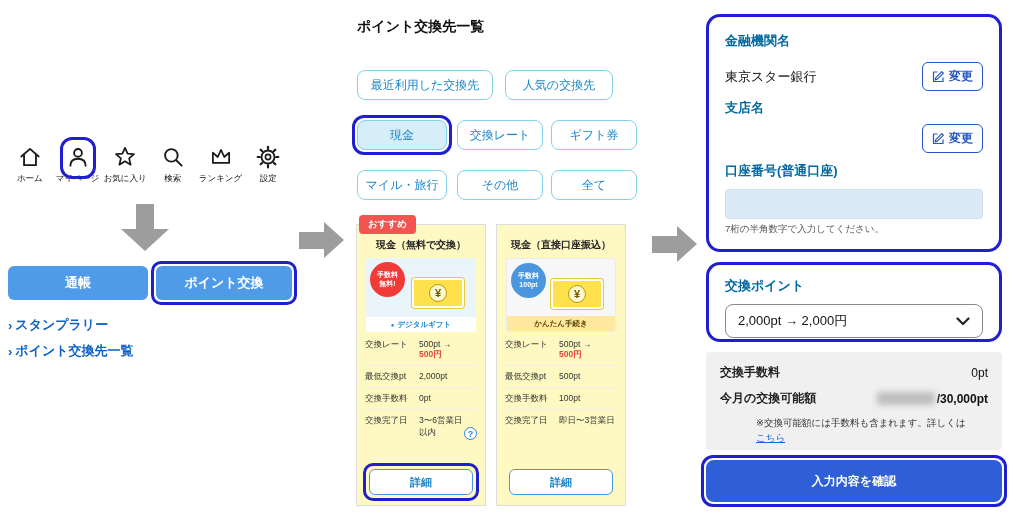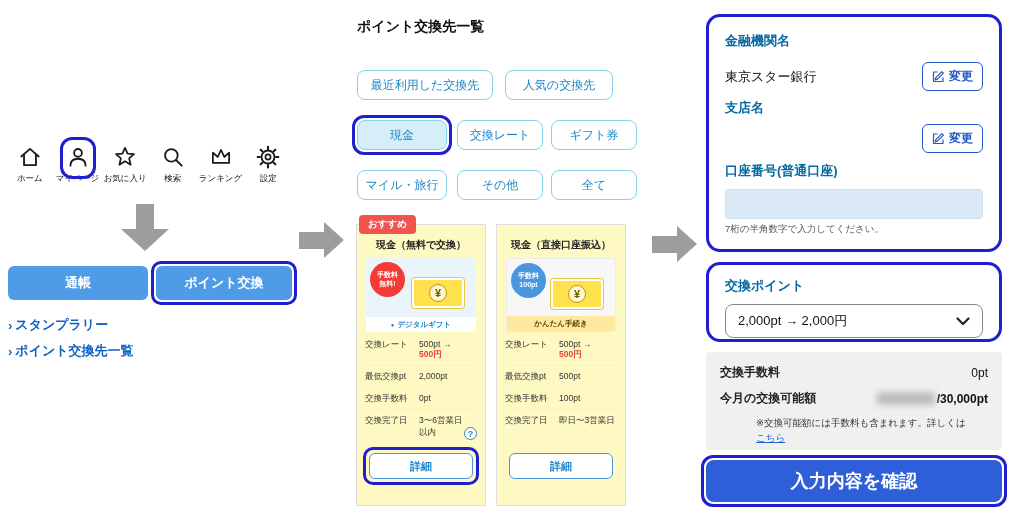--- a/index.html
+++ b/index.html
@@ -72,21 +72,21 @@
   .card-rows { margin:2px 8px 0; }
   .crow { position:relative; display:flex; padding:5px 0 4px; border-bottom:1px solid #eee; font-size:8.5px; color:#333; }
   .crow:last-child { border-bottom:none; }
   .crow .lbl { width:54px; flex-shrink:0; }
   .crow .val { flex:1; }
   .v-red { display:block; color:#e8443a; font-weight:bold; }
   .v-red:empty { display:none; }
   .help-icon { position:absolute; right:0; bottom:3px; width:13px; height:13px; border-radius:50%;
     border:1.4px solid #2a7fd0; color:#2a7fd0; font-size:9px; font-weight:bold;
     display:flex; align-items:center; justify-content:center; cursor:pointer; background:#fff; }
-  .detail-wrap { position:absolute; left:50%; transform:translateX(-50%); bottom:26px; width:104px; }
+  .detail-wrap { position:absolute; left:50%; transform:translateX(-50%); bottom:10px; width:104px; }
   .detail-btn { width:100%; height:26px; background:#fff; border:1.6px solid #4a97e0; color:#1d87c8;
     font-weight:bold; font-size:11px; border-radius:6px; display:flex; align-items:center; justify-content:center;
     cursor:pointer; font-family:inherit; }
   .btn-annot { left:-6px; top:-6px; right:-6px; bottom:-6px; border-radius:10px; }
 
   
   .rbox { position:absolute; left:706px; width:296px; border:3px solid #1f1fd0; border-radius:14px; background:#fff; }
   .rbox-bank { top:14px; height:238px; padding:15px 16px; }
   .rbox-point { top:262px; height:80px; padding:12px 16px; }
   .sec-label { font-size:13px; font-weight:bold; color:#0369a1; }
@@ -107,21 +107,21 @@
   .grow { display:flex; justify-content:space-between; align-items:center; font-size:12px; margin-bottom:9px; }
   .grow .glabel { font-weight:bold; color:#222; }
   .gval-strong { font-weight:bold; }
   .monthly-val { display:flex; align-items:center; gap:2px; }
   .blur-redact { display:inline-block; width:58px; height:13px; background:#bdbdbd; filter:blur(3px); border-radius:2px; }
   .note { font-size:9.5px; color:#333; line-height:1.55;margin-left:36px; }
   .note-link { color:#1565d8; text-decoration:underline; cursor:pointer; font-size:9.5px; }
 
   .confirm-wrap { position:absolute; left:706px; top:460px; width:296px; }
   .confirm-btn { width:100%; height:42px; background:#2e5fd9; color:#fff; border:none; border-radius:8px;
-    font-size:18px; font-weight:bold; display:flex; align-items:center; justify-content:center; cursor:pointer; font-family:inherit; }
+    font-size:12px; font-weight:bold; display:flex; align-items:center; justify-content:center; cursor:pointer; font-family:inherit; }
   .confirm-annot { left:-5px; top:-5px; right:-5px; bottom:-5px; border-radius:12px; }
 
   svg.icon { display:block; }
 </style>
 </head>
 <body>
 
 <div>
 
   <div class="nav-row">

